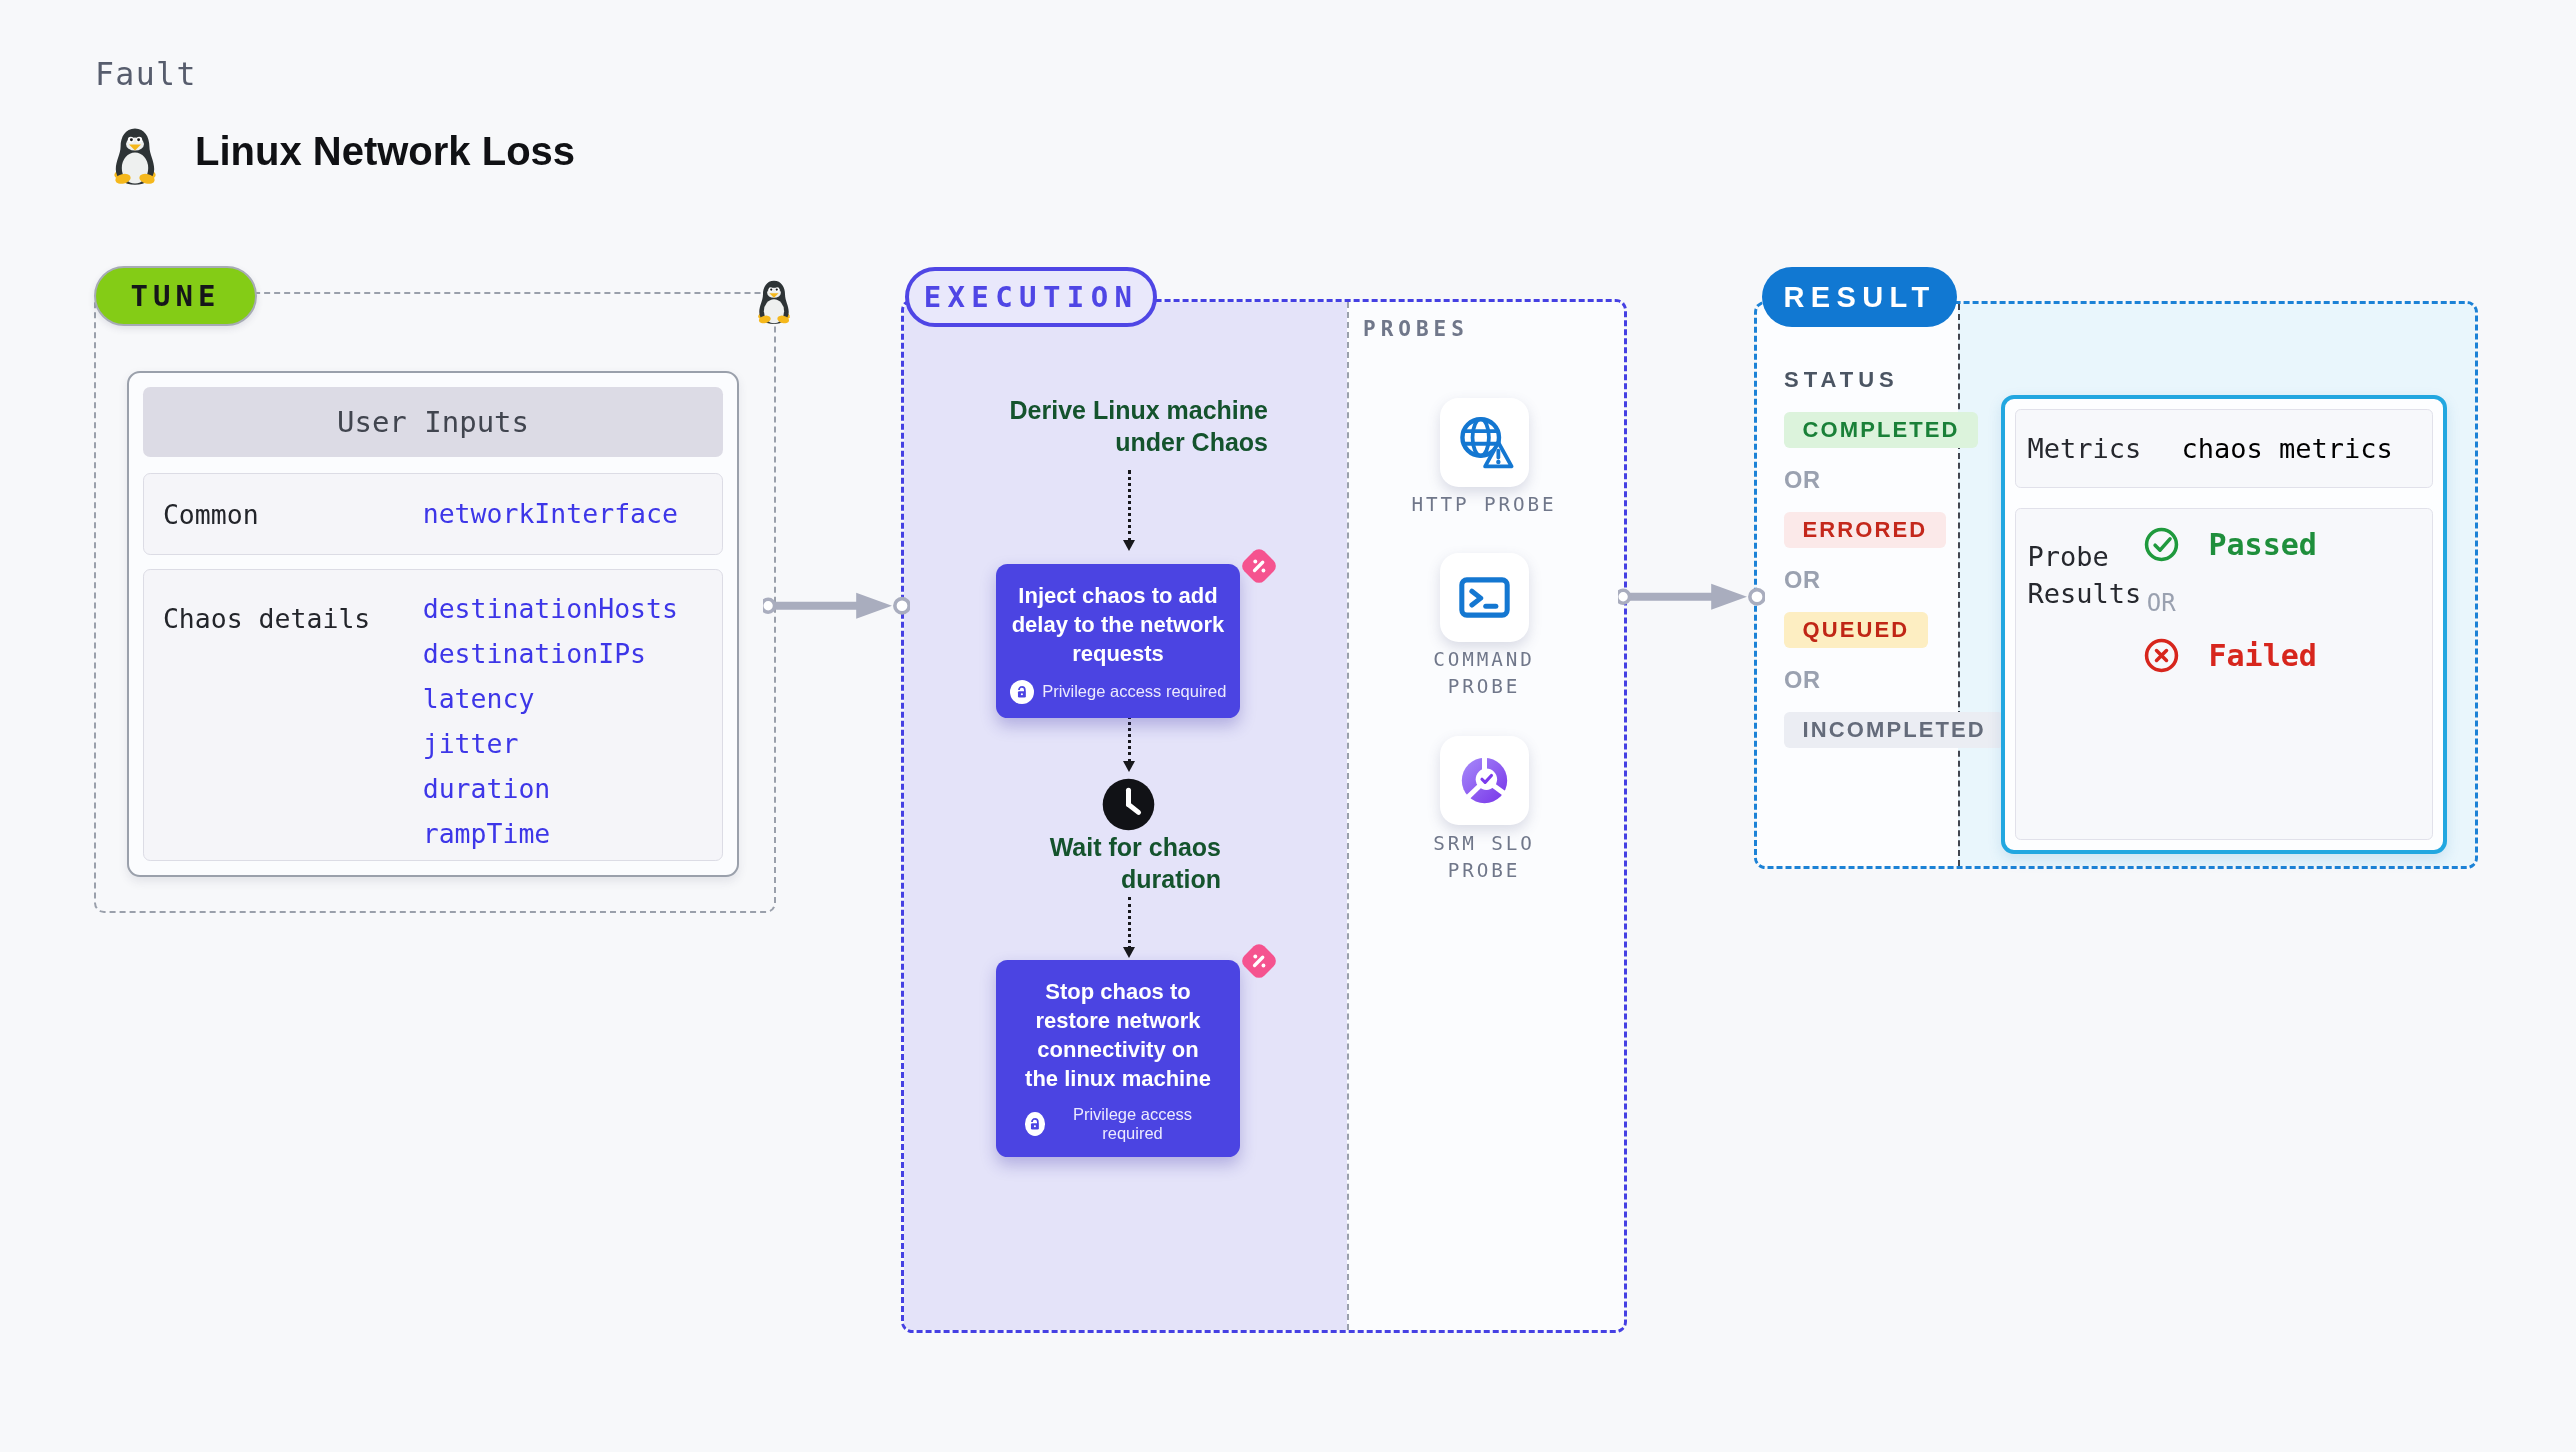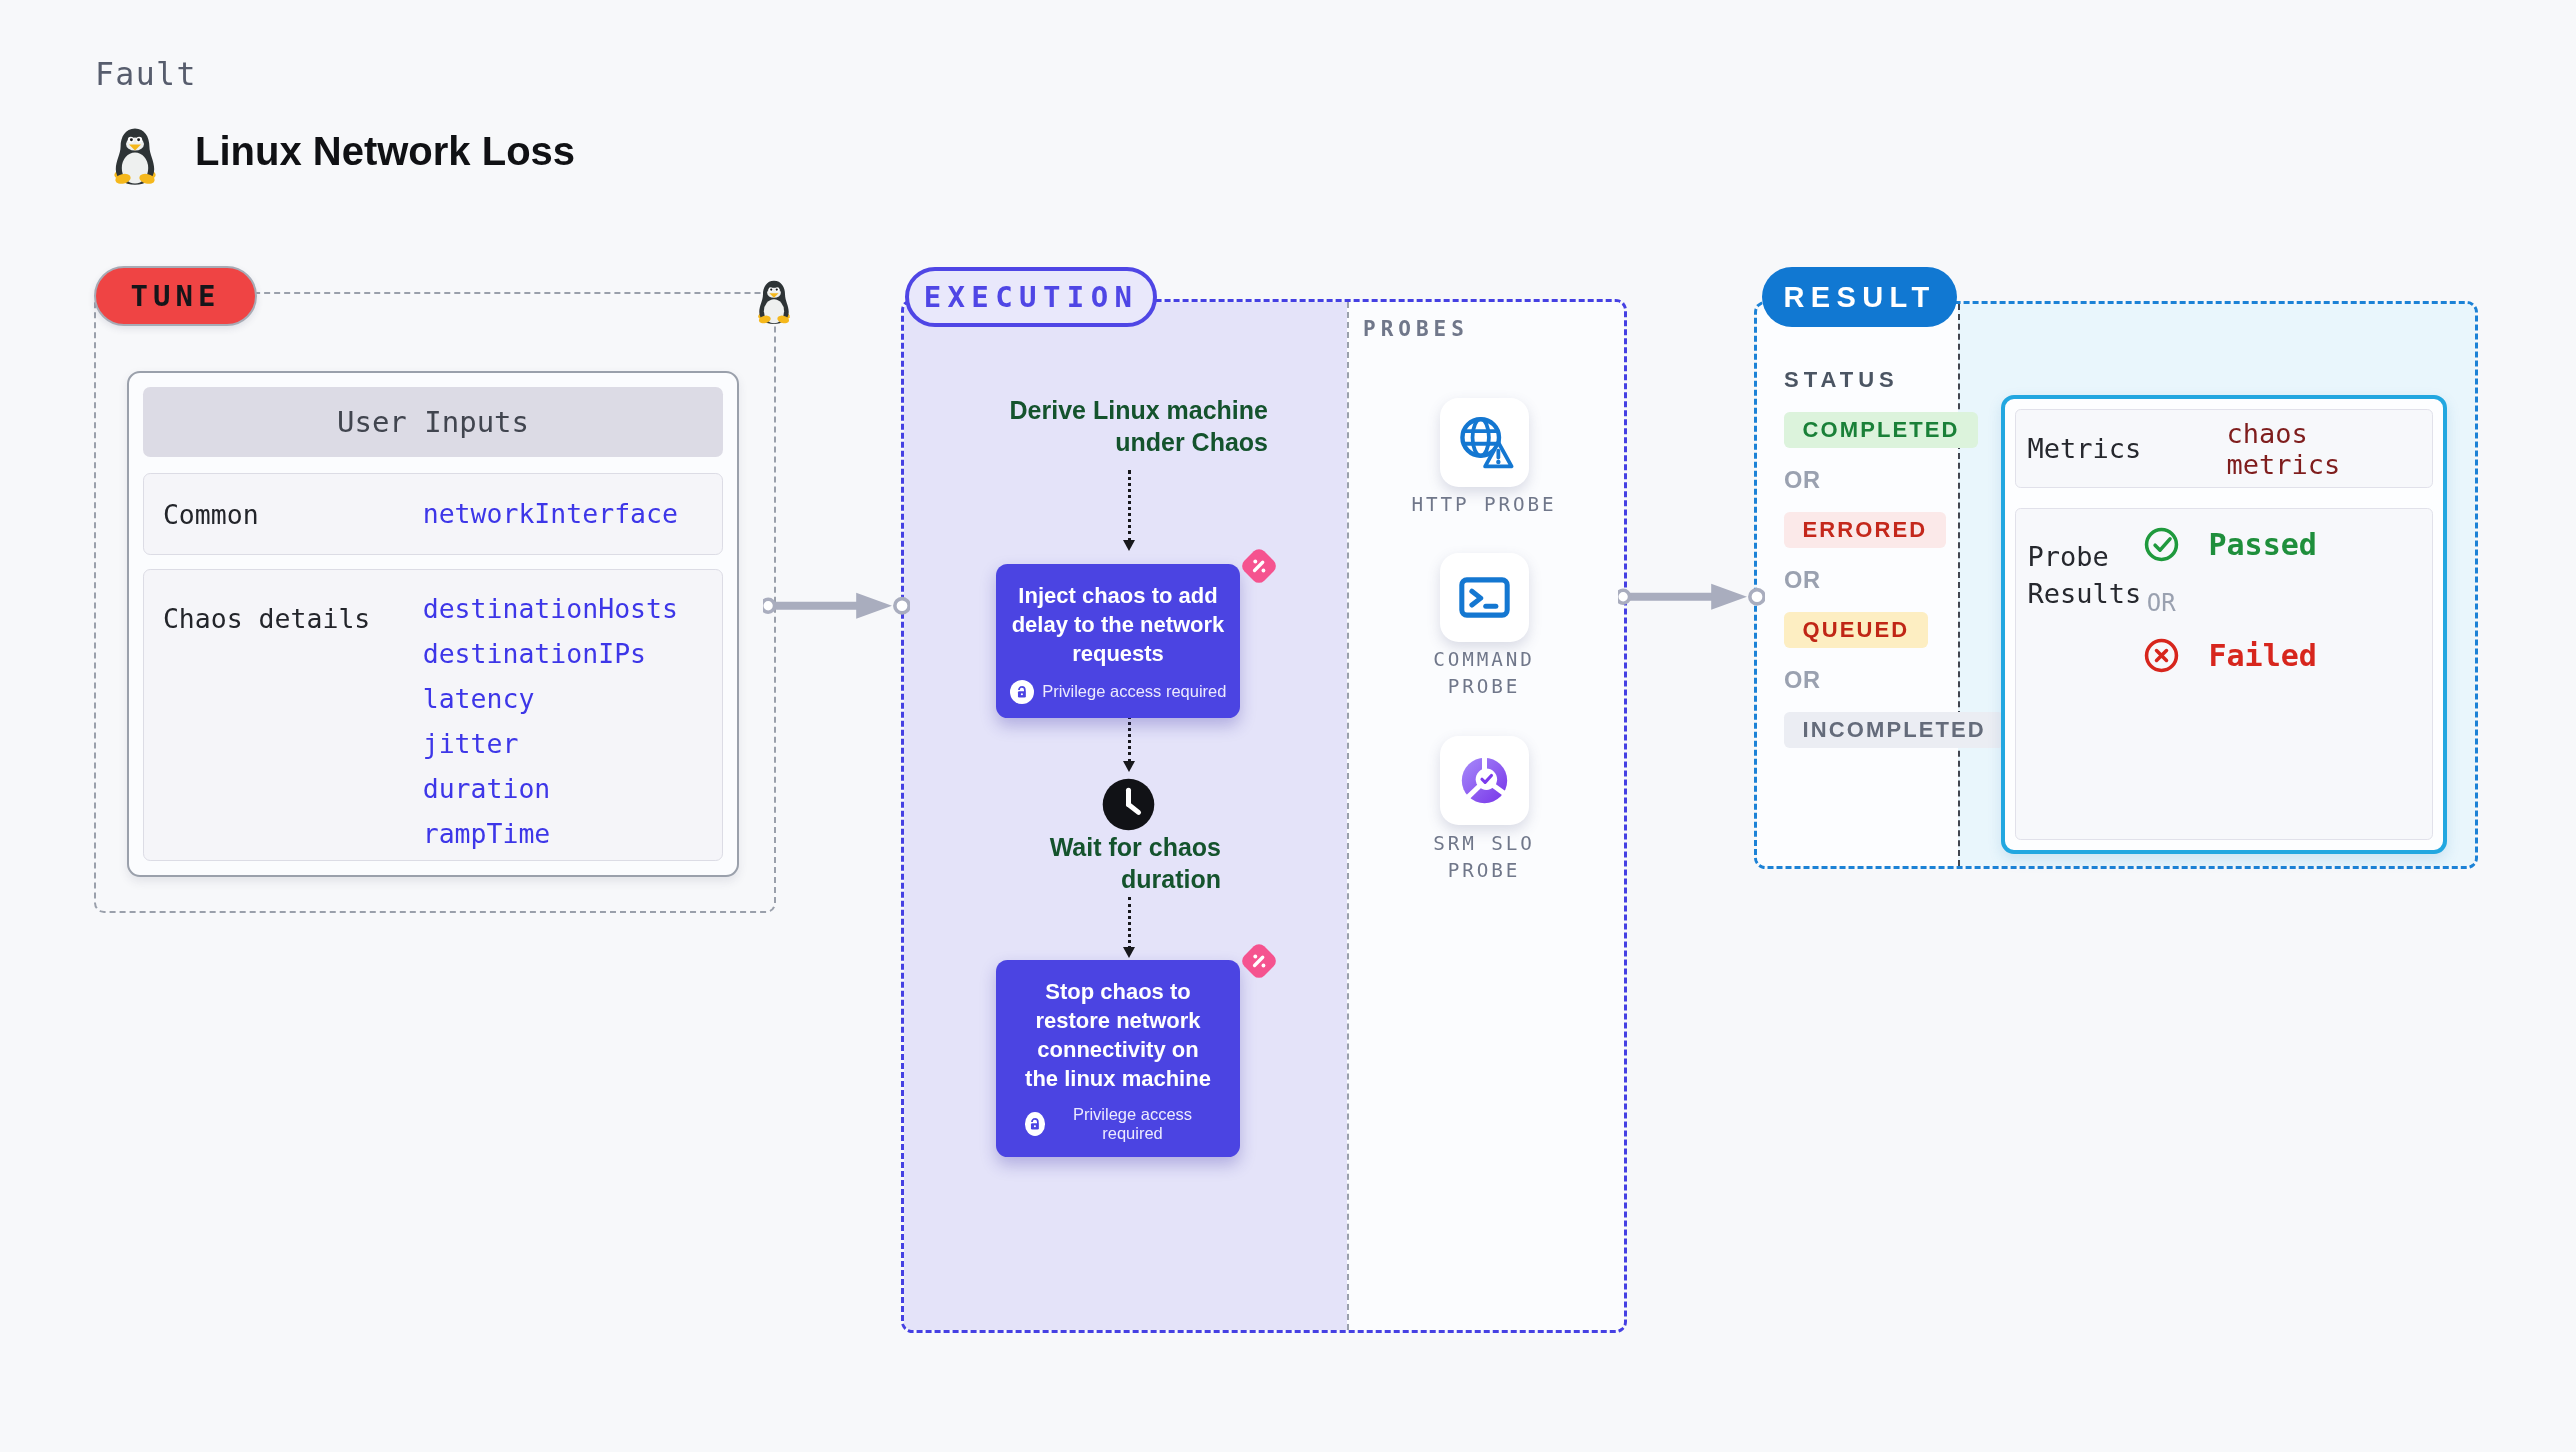--- a/index.html
+++ b/index.html
@@ -15,21 +15,21 @@
   .fault-label{left:95px;top:56px;font-size:31.5px;color:#575d6d;letter-spacing:1.4px;}
   .page-title{left:195px;top:129px;font-size:40px;font-weight:bold;color:#101114;margin:0;}
   .tux-lg{left:105px;top:116px;width:60px;height:80px;}
   .tux-sm{left:751px;top:271px;width:46px;height:62px;z-index:6;}
 
   
   .pill{
     height:60px;border-radius:31.5px;display:flex;align-items:center;justify-content:center;
     font-weight:bold;font-size:29px;z-index:8;box-sizing:border-box;
   }
-  .pill-tune{left:94px;top:266px;width:163px;background:#ef4444;border:2.9px solid #a7abb5;
+  .pill-tune{left:94px;top:266px;width:163px;background:#84cc16;border:2.9px solid #a7abb5;
     color:#15161a;letter-spacing:5px;box-shadow:0 2.9px 7.2px rgba(60,60,90,.12);}
   .pill-exec{left:905px;top:267px;width:252px;background:#e9e8fb;border:4.3px solid #4f46e5;
     color:#4f46e5;letter-spacing:6.4px;}
   .pill-result{left:1762px;top:267px;width:195px;background:#1178d2;border:none;
     color:#ffffff;letter-spacing:6.4px;font-family:"Liberation Sans",sans-serif;}
 
   
   .tune-box{left:94px;top:292px;width:678px;height:617px;border:2.9px dashed #9aa0ab;border-radius:10px;}
   .ui-card{
     left:127px;top:371px;width:612px;height:506px;background:#fbfcfe;
@@ -114,21 +114,21 @@
     padding:10px;display:flex;flex-direction:column;
     box-shadow:0 5.7px 14.3px rgba(40,120,180,.15);
   }
   .output-header{background:#d9d8e3;border-radius:7.2px;flex:0 0 75px;
     display:flex;align-items:center;justify-content:center;font-size:29px;color:#5a5f6b;margin-bottom:18.6px;}
   .output-row{background:#f7f8fb;border:1.4px solid #e1e1ea;border-radius:5.7px;display:flex;box-sizing:border-box;}
   .row-metrics{flex:0 0 79px;align-items:center;margin-bottom:20px;}
   .row-probe-results{flex:1;align-items:flex-start;}
   .output-label{flex:0 0 154px;padding-left:11.5px;font-size:27px;color:#26282e;line-height:37px;}
   .row-probe-results .output-label{padding-top:29px;}
-  .metrics-value{font-size:27px;color:#7f1d1d;margin-left:45px;}
+  .metrics-value{font-size:27px;color:#000000;}
   .pr-col{display:flex;flex-direction:column;align-items:flex-start;padding-top:15.8px;}
   .pr-item{display:flex;align-items:center;gap:29px;height:40px;}
   .pr-icon{width:37px;height:37px;}
   .passed-text{font-size:30px;font-weight:bold;color:#1f8f3c;}
   .failed-text{font-size:30px;font-weight:bold;color:#d7261d;}
   .pr-or{font-size:24px;color:#9aa1b0;margin:24px 0 18.6px 4.3px;font-family:"DejaVu Sans Mono",monospace;}
 </style>
 </head>
 <body>
 

